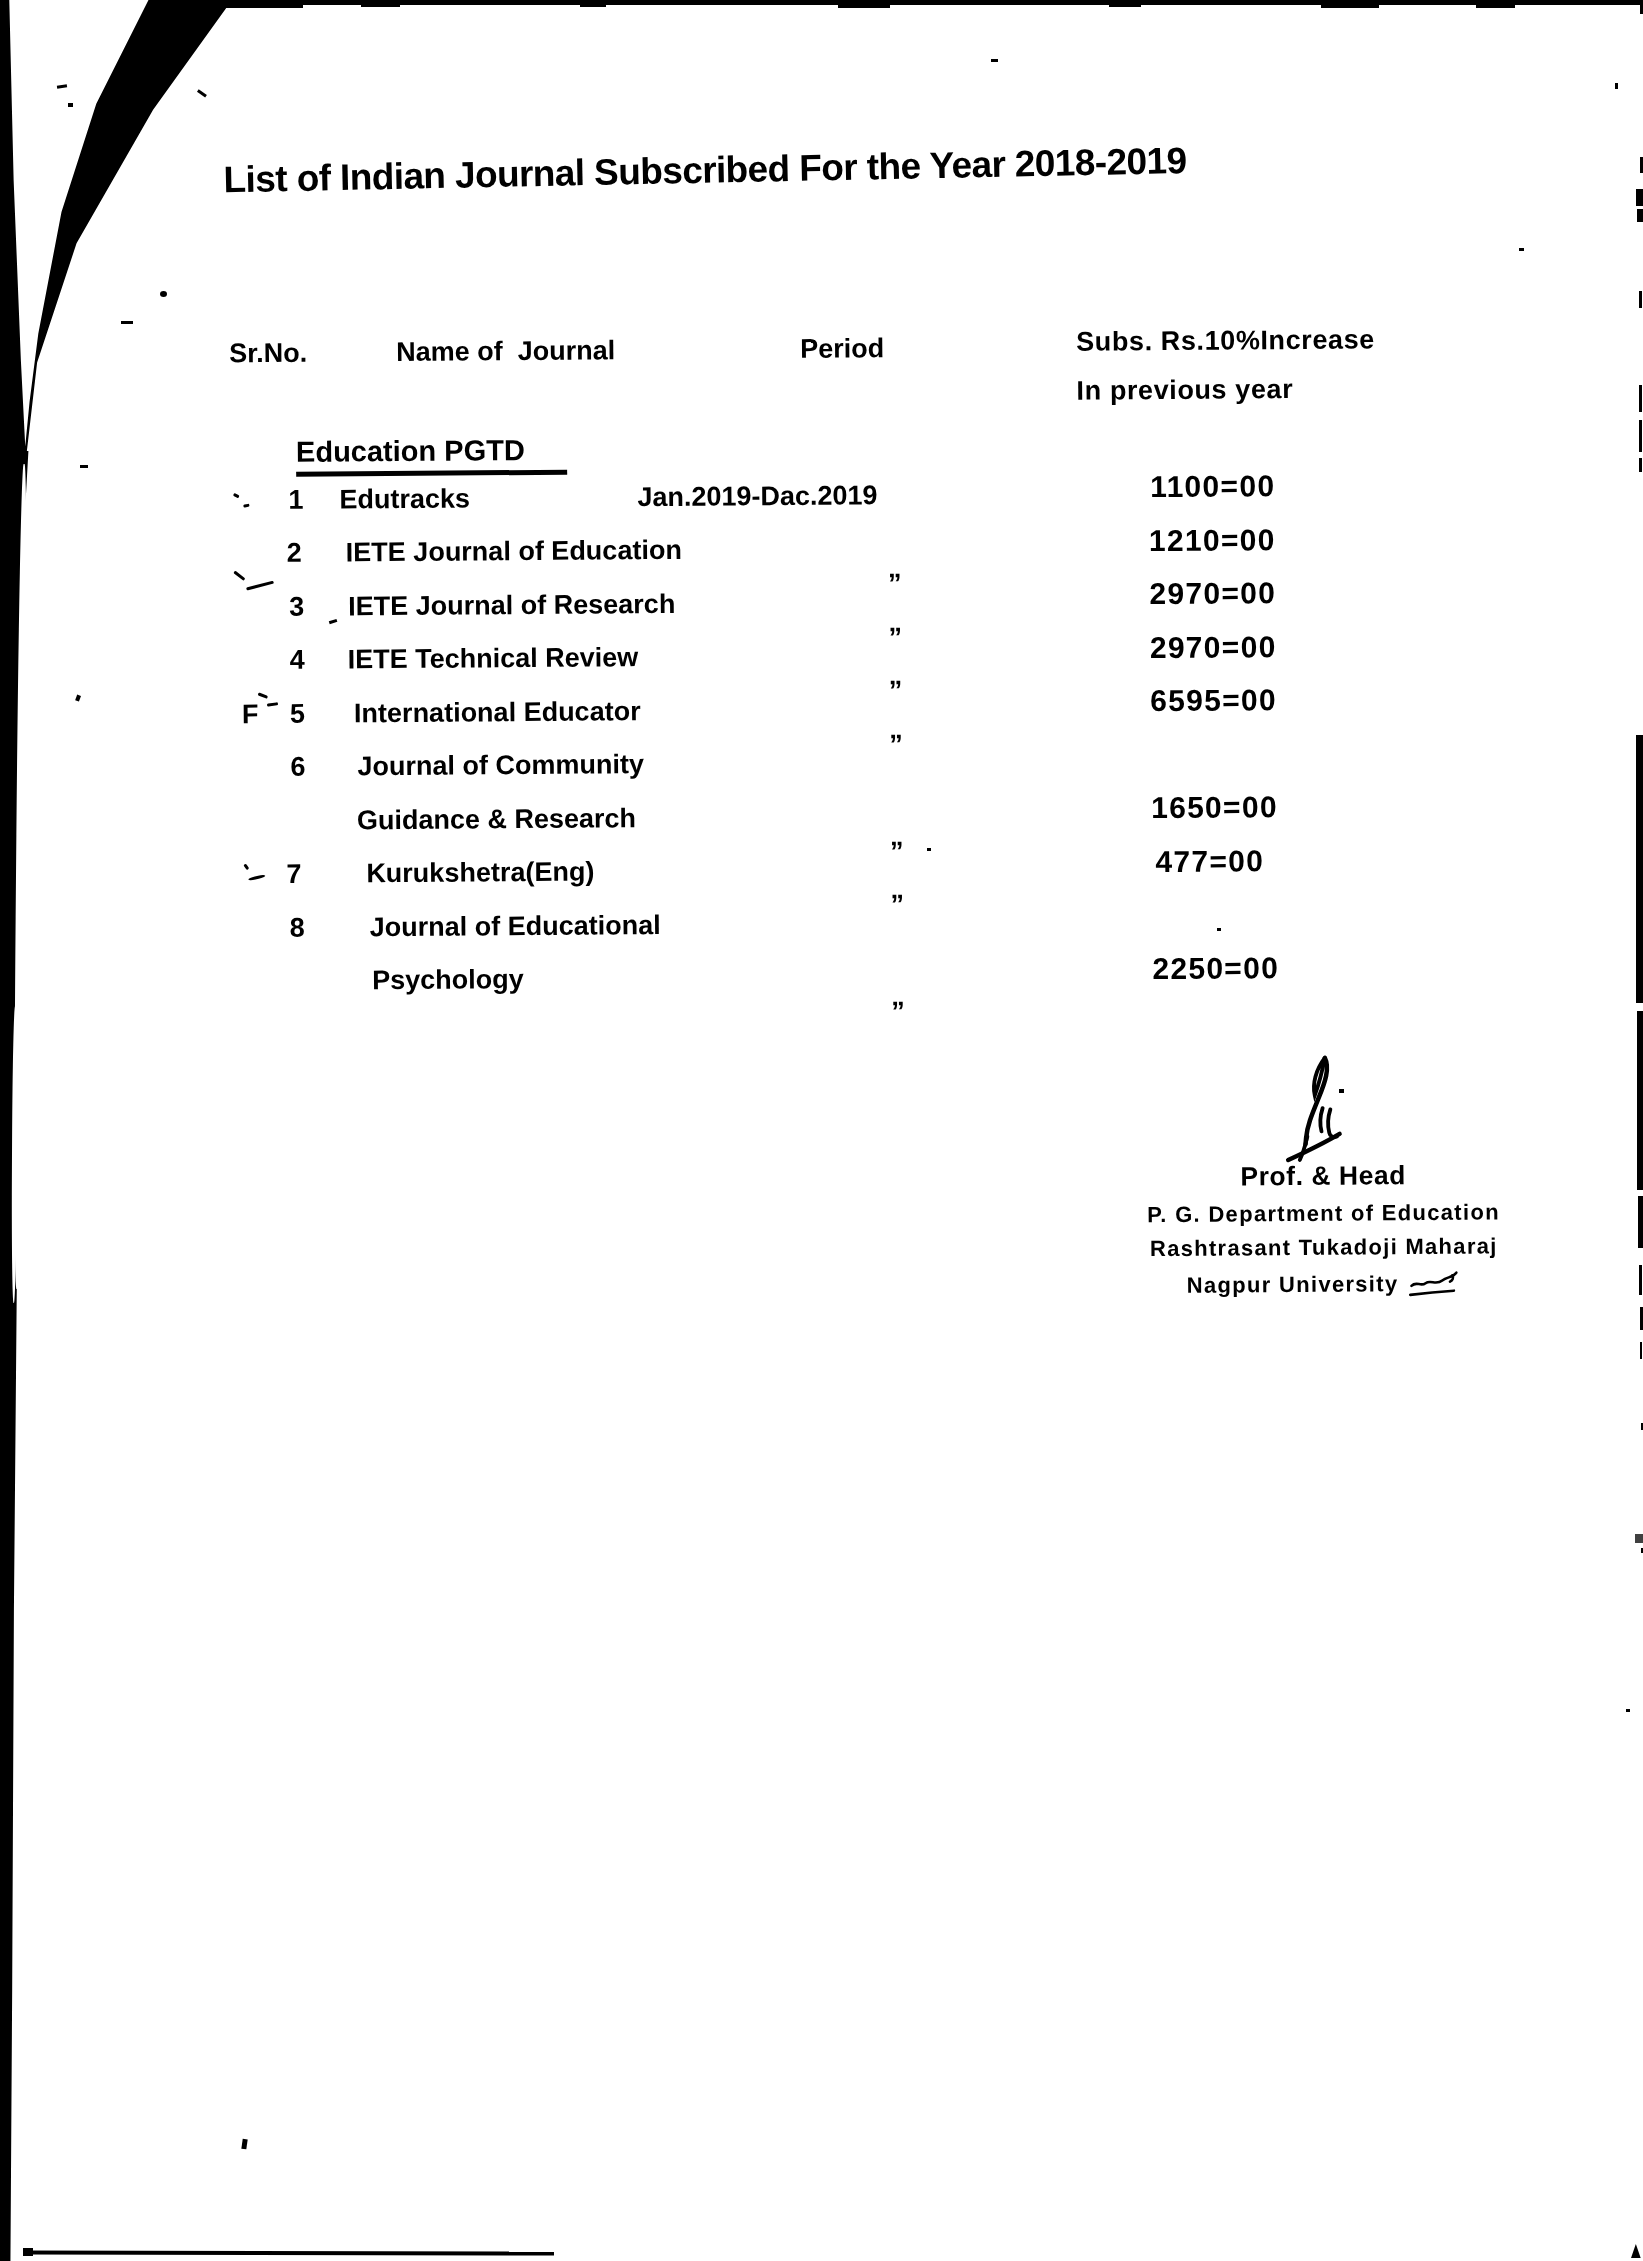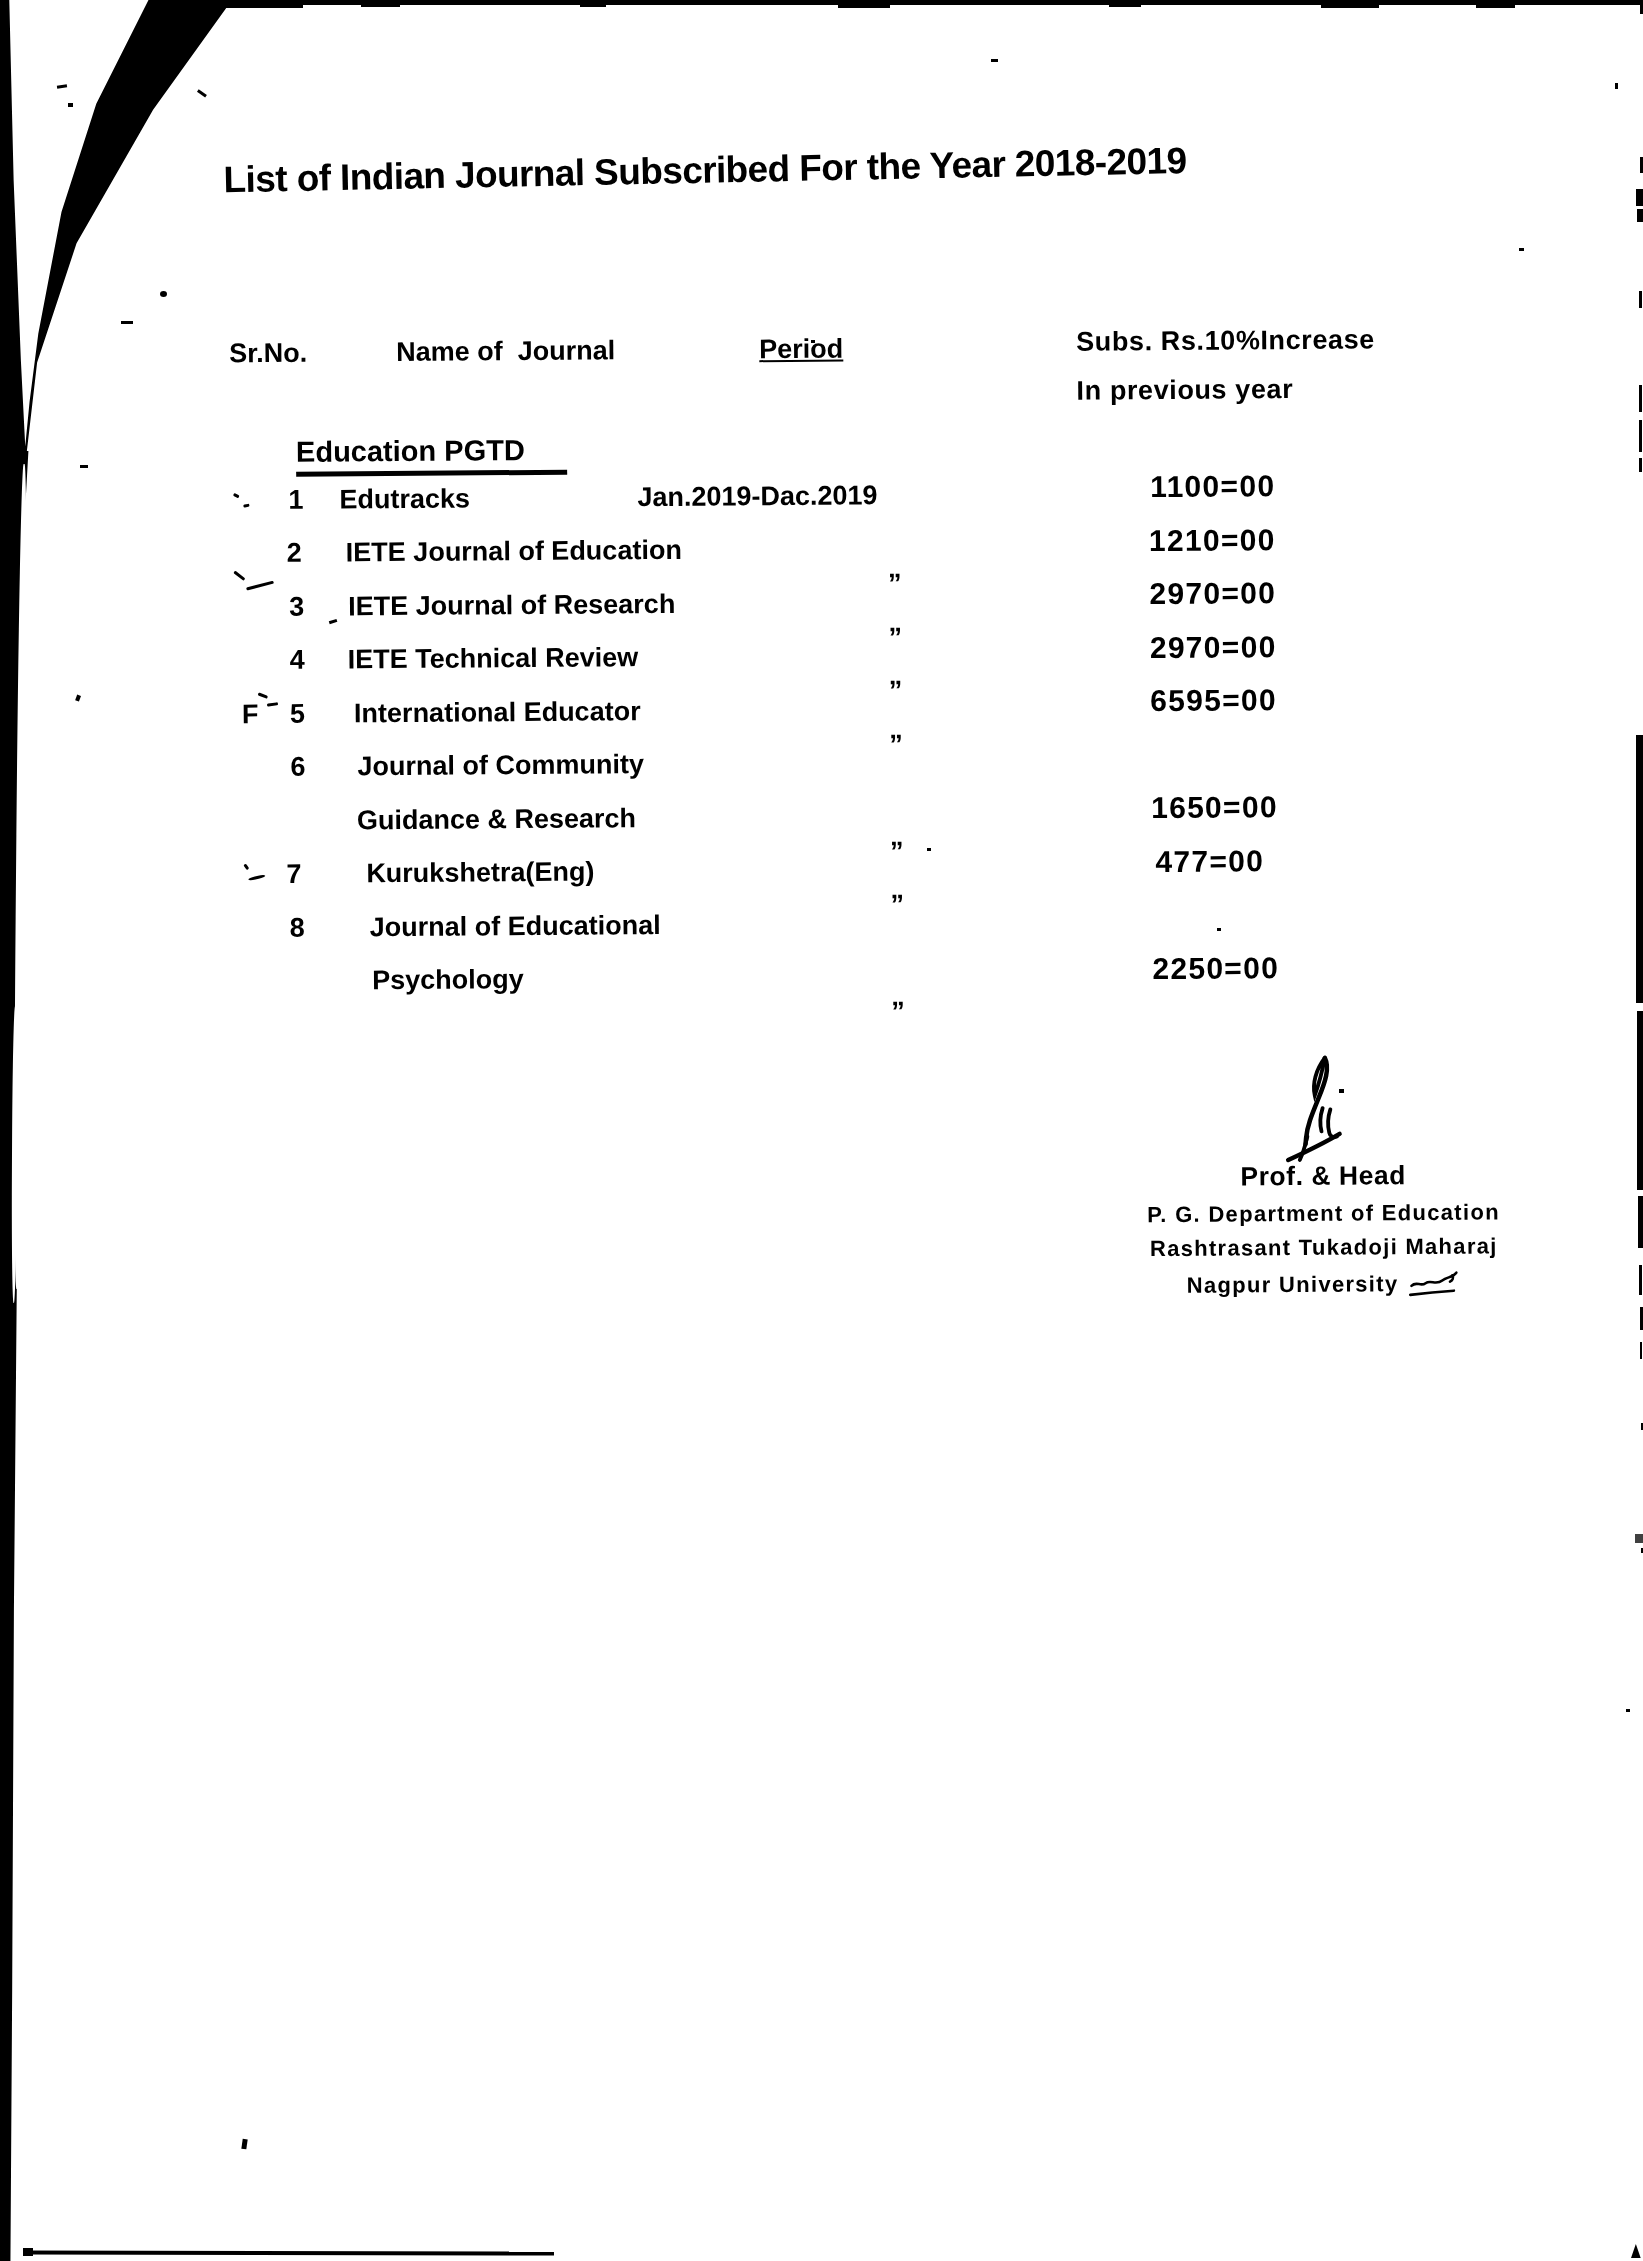--- a/index.html
+++ b/index.html
@@ -125,21 +125,21 @@
   <div class="rmark" style="left:1641px;top:1423px;width:1.9px;height:7px;"></div>
   <div class="rmark" style="left:1641px;top:1548px;width:1.9px;height:5.2px;"></div>
   <div class="rmark" style="left:1640px;top:1.3px;width:3.9px;height:13px;"></div>
 
   <div id="content">
 
     <div id="title">List of Indian Journal Subscribed For the Year 2018-2019</div>
 
     <div class="hdr" style="left:231px;top:338px;">Sr.No.</div>
     <div class="hdr" style="left:398px;top:338px;">Name of  Journal</div>
-    <div class="hdr" style="left:761px;top:338px;text-decoration:underline;">Period</div>
+    <div class="hdr" style="left:802px;top:338px;">Period</div>
     <div class="hdr" style="left:1078px;top:333px;letter-spacing:0.6px;">Subs. Rs.10%Increase</div>
     <div class="hdr" style="left:1078px;top:382px;letter-spacing:0.6px;">In previous year</div>
 
     <div id="section-heading">Education PGTD</div>
 
     <div class="sr" style="left:289px;top:485px;">1</div>
     <div class="cell" style="left:340px;top:485px;">Edutracks</div>
     <div class="cell" style="left:638px;top:485px;">Jan.2019-Dac.2019</div>
     <div class="amount" style="top:477px;">1100=00</div>
 

